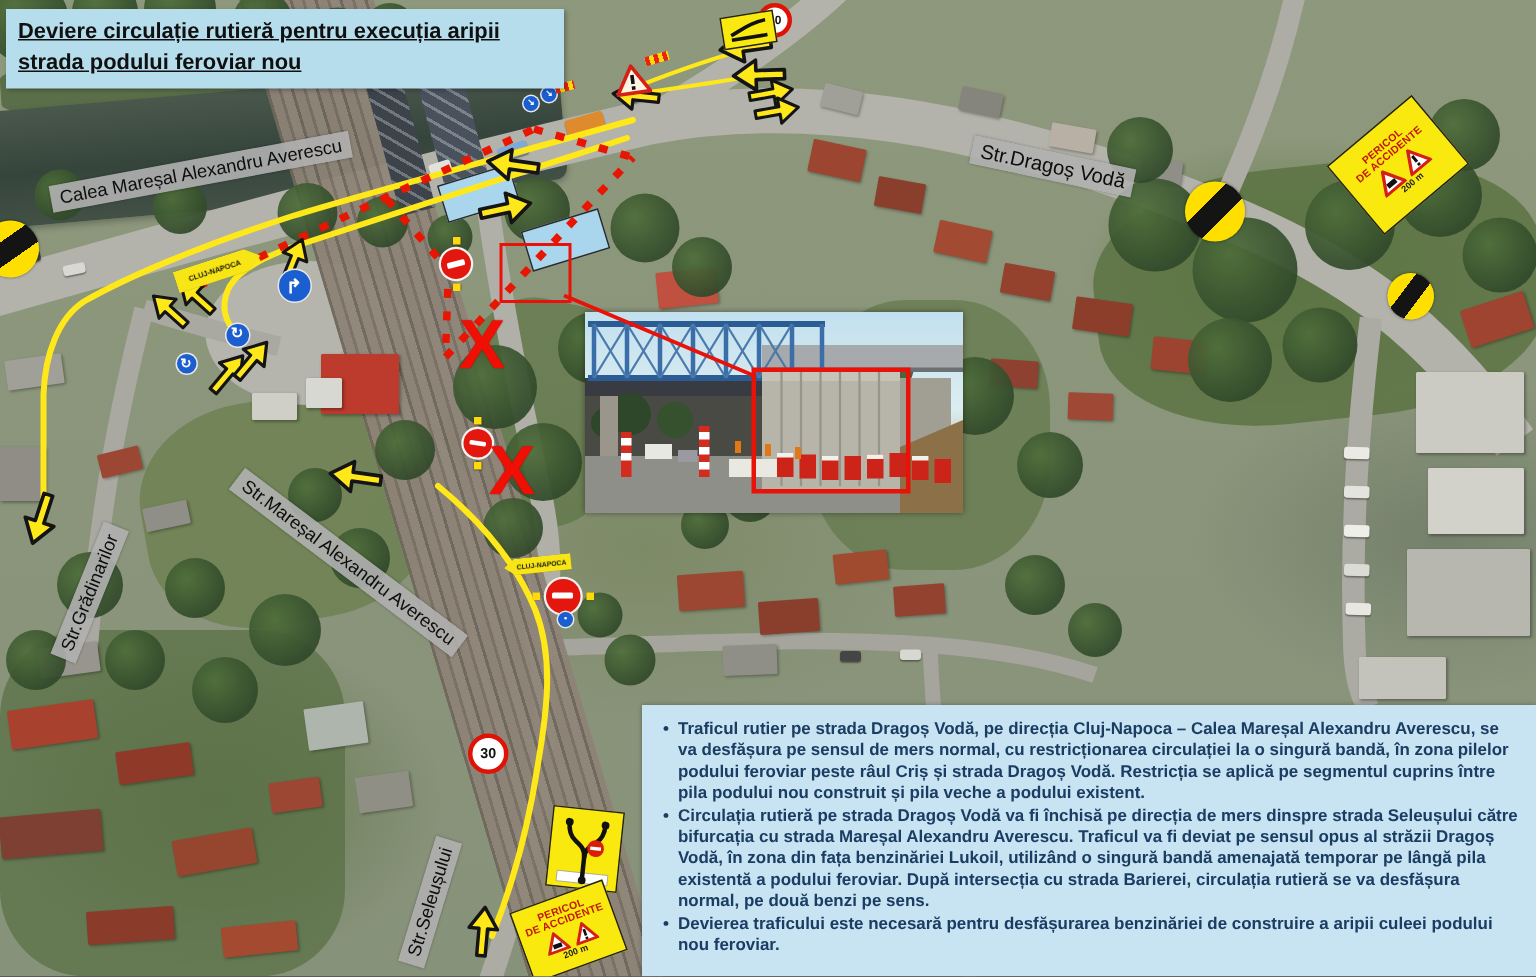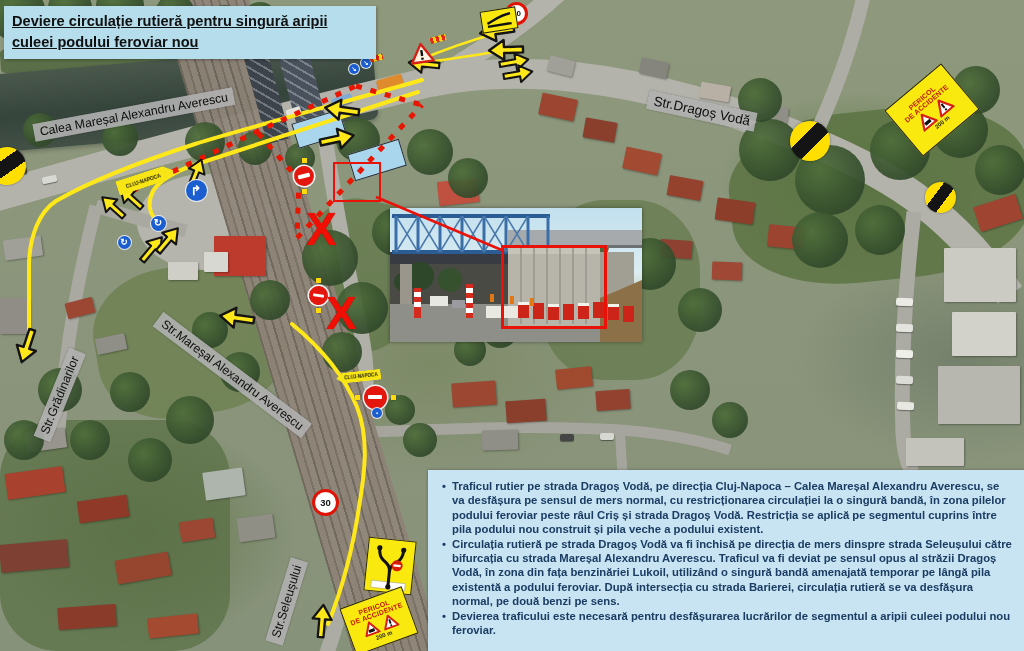--- a/index.html
+++ b/index.html
@@ -463,31 +463,31 @@
         </g>
     </svg>
     <div id="photo-highlight" class="abs"></div>
   </div>
 
   <svg id="connector" class="abs layer" width="1024" height="651">
     <line class="rline" x1="376" y1="197" x2="504" y2="251"></line>
   </svg>
 
   <div id="title-box" class="abs">
-    <span>Deviere circulație rutieră pentru singură aripii culeei podului feroviar nou</span>
+    <span>Deviere circulație rutieră pentru execuția aripii strada podului feroviar nou</span>
   </div>
 
   <div id="notes-box" class="abs">
     <div class="bullet-row">
         <span class="dot">•</span>
         <span class="btxt">Traficul rutier pe strada Dragoș Vodă, pe direcția Cluj-Napoca – Calea Mareșal Alexandru Averescu, se va desfășura pe sensul de mers normal, cu restricționarea circulației la o singură bandă, în zona pilelor podului feroviar peste râul Criș și strada Dragoș Vodă. Restricția se aplică pe segmentul cuprins între pila podului nou construit și pila veche a podului existent.</span>
       </div>
     <div class="bullet-row">
         <span class="dot">•</span>
         <span class="btxt">Circulația rutieră pe strada Dragoș Vodă va fi închisă pe direcția de mers dinspre strada Seleușului către bifurcația cu strada Mareșal Alexandru Averescu. Traficul va fi deviat pe sensul opus al străzii Dragoș Vodă, în zona din fața benzinăriei Lukoil, utilizând o singură bandă amenajată temporar pe lângă pila existentă a podului feroviar. După intersecția cu strada Barierei, circulația rutieră se va desfășura normal, pe două benzi pe sens.</span>
       </div>
     <div class="bullet-row">
         <span class="dot">•</span>
-        <span class="btxt">Devierea traficului este necesară pentru desfășurarea lucrărilor de segmentul a aripii culeei podului nou feroviar.</span>
+        <span class="btxt">Devierea traficului este necesară pentru desfășurarea benzinăriei de construire a aripii culeei podului nou feroviar.</span>
       </div>
   </div>
 
 </div>
 
 </body></html>

